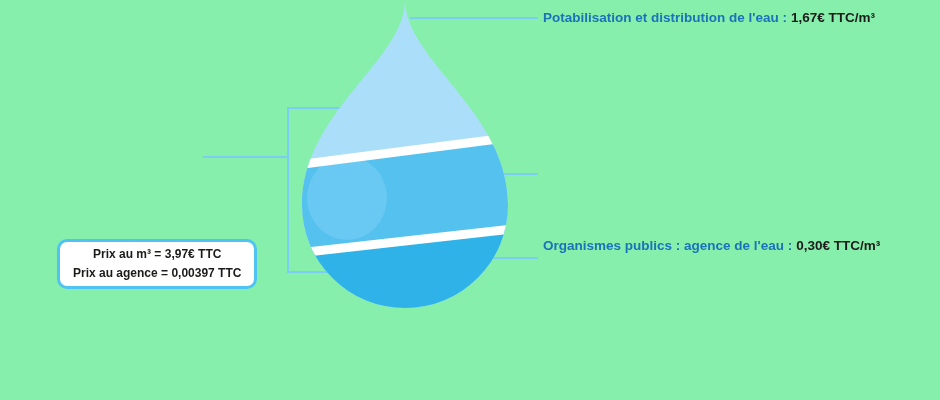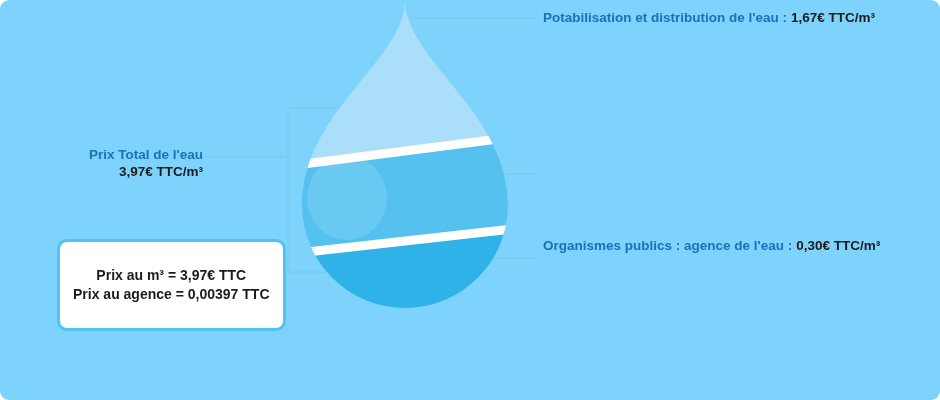--- a/index.html
+++ b/index.html
@@ -1,23 +1,22 @@
 <!DOCTYPE html>
 <html><head>
 <meta charset="utf-8">
 <style>
   html, body { margin: 0; padding: 0; background: #ffffff; }
   .canvas {
     position: relative;
     width: 940px;
     height: 400px;
-    background: #7dd3fc;
+    background: #86efac;
     overflow: hidden;
     font-family: "Liberation Sans", sans-serif;
-    border-radius: 9px;
   }
   svg.lines, svg.drop { position: absolute; }
   svg.lines { left: 0; top: 0; }
   svg.drop  { left: 299px; top: 0; }
 
   .seg-label {
     position: absolute;
     white-space: nowrap;
     font-weight: bold;
     font-size: 13.5px;
@@ -38,24 +37,24 @@
   .total-label .lbl { color: #1a72b8; }
   .total-label .val { color: #1c1b1a; }
 
   .info-box {
     position: absolute;
     left: 57px;
     top: 239px;
     border: 3px solid #4fc3f1;
     border-radius: 10px;
     background: #ffffff;
-    padding: 24px 13px;
+    padding: 3px 13px;
     text-align: center;
     font-weight: bold;
-    font-size: 14px;
+    font-size: 12px;
     line-height: 19px;
     color: #1c1b1a;
     white-space: nowrap;
   }
 </style>
 </head>
 <body>
 
 <div class="canvas">
 
@@ -87,23 +86,19 @@
 
   <div class="seg-label" style="left:543px; top:10px;">
     <span class="lbl">Potabilisation et distribution de l'eau :</span><span class="val">1,67€ TTC/m³</span>
   </div>
 
 
   <div class="seg-label" style="left:543px; top:238px;">
     <span class="lbl">Organismes publics : agence de l'eau :</span><span class="val">0,30€ TTC/m³</span>
   </div>
 
-  <div class="total-label">
-    <div class="lbl">Prix Total de l'eau</div>
-    <div class="val">3,97€ TTC/m³</div>
-  </div>
 
   <div class="info-box">
     <div>Prix au m³ = 3,97€ TTC</div>
     <div>Prix au agence = 0,00397 TTC</div>
   </div>
 
 </div>
 
 </body></html>

